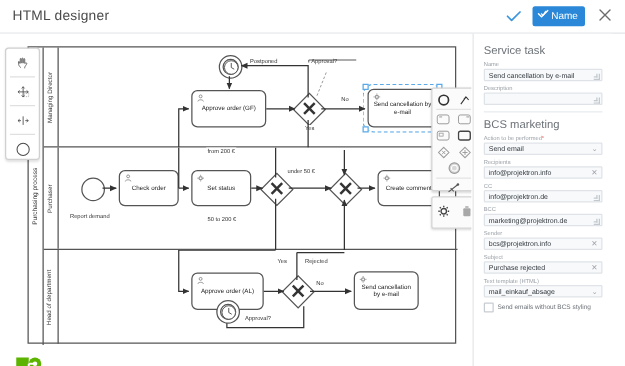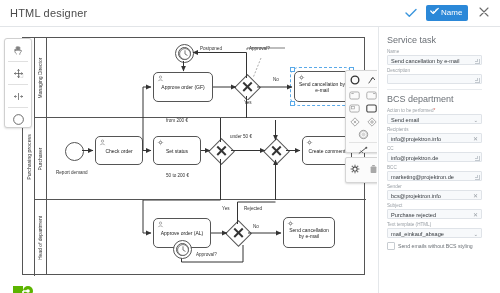--- a/index.html
+++ b/index.html
@@ -556,21 +556,21 @@
   <div class="fld">
     <span class="fld-label">Description</span>
     <div class="fld-box empty">
       <span></span>
       <span class="resz"></span>
     </div>
   </div>
 
   <div class="divider"></div>
 
-  <div class="sec-title">BCS department</div>
+  <div class="sec-title">BCS marketing</div>
 
   <div class="fld">
     <span class="fld-label"><span>Action to be performed</span><span class="req">*</span></span>
     <div class="fld-box">
       <span>Send email</span>
       <span class="chev">⌄</span>
     </div>
   </div>
 
   <div class="fld">

